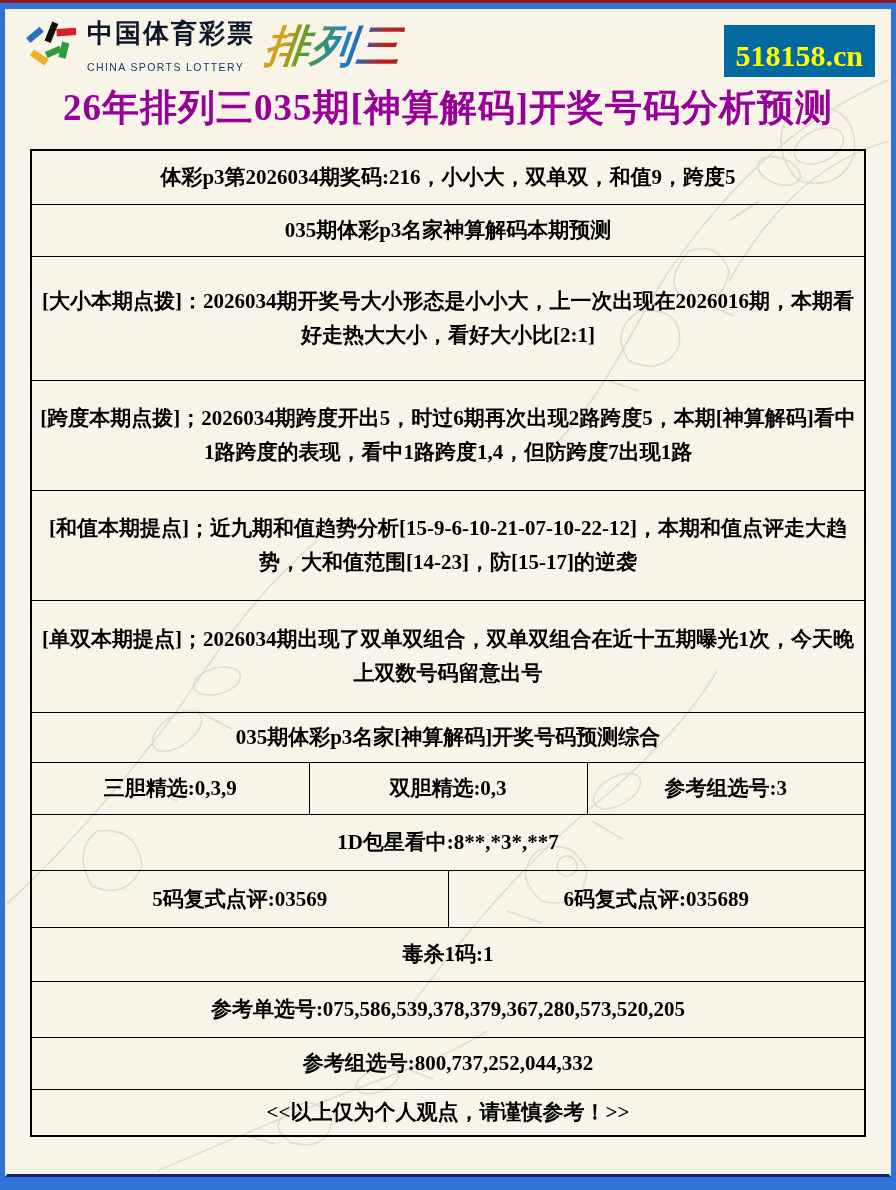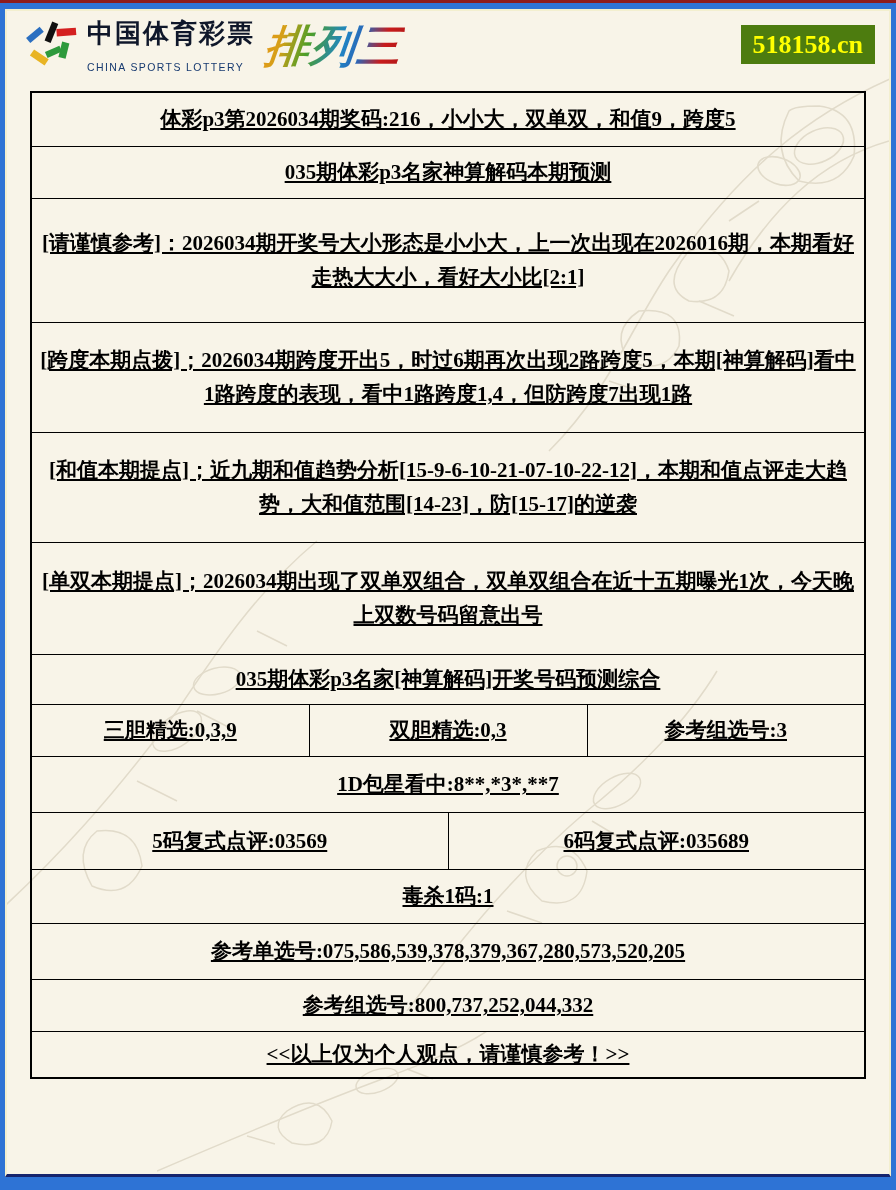--- a/index.html
+++ b/index.html
@@ -37,44 +37,43 @@
   .brand-en { font-size:10.5px; font-weight:400; color:#173a70; letter-spacing:1.4px; margin-top:16px; font-family:"Liberation Sans",sans-serif; }
   .game-name {
     font-size:44px; font-weight:900; font-style:italic;
     font-family:"Liberation Sans",sans-serif;
     background:linear-gradient(100deg,#e89818 0%,#d4a018 14%,#4d9e28 32%,#1f86c4 55%,#2a66b8 68%,#c81c1c 84%,#b01818 100%);
     -webkit-background-clip:text; background-clip:text; color:transparent;
     transform:skewX(-6deg); letter-spacing:2px;
   }
   .badge {
     margin-left:auto; align-self:flex-start; margin-top:8px;
-    background:#4d7c0f; color:#ffff00;
-    font-size:26px; font-weight:700;
-    padding:5px 12px 4px 12px;
+    background:#0369a1; color:#ffff00;
+    font-size:30px; font-weight:700;
+    padding:14px 12px 4px 12px;
     font-family:"Liberation Serif",serif;
   }
 
   
   .page-title {
     text-align:center;
     color:#990099;
     font-size:37px;
     font-weight:600;
     letter-spacing:1px;
     margin:8px 0 10px 0;
     white-space:nowrap;
   }
 
   
   table.pred {
     width:836px; margin:16px auto;
     border-collapse:collapse;
     border:2px solid #000;
     table-layout:fixed;
-    text-decoration:underline;
   }
   table.pred td {
     border:1px solid #000;
     font-size:21px;
     font-weight:600;
     color:#000;
     text-align:center;
     vertical-align:middle;
     background:transparent;
     padding:2px 6px;
@@ -149,31 +148,32 @@
           <rect x="24" y="31" width="17" height="7" fill="#2e9a3c" transform="rotate(-24 32 34)"></rect>
         </svg>
         <div class="brand">
           <span class="brand-cn">中国体育彩票</span>
           <span class="brand-en">CHINA SPORTS LOTTERY</span>
         </div>
         <span class="game-name">排列三</span>
         <span class="badge">518158.cn</span>
       </div>
 
+      <h1 class="page-title">26年排列三035期[神算解码]开奖号码分析预测</h1>
 
       <table class="pred">
         <tbody>
             <tr class="h54">
           <td colspan="6">体彩p3第2026034期奖码:216，小小大，双单双，和值9，跨度5</td>
         </tr>
         <tr class="h52">
           <td colspan="6" class="hdr">035期体彩p3名家神算解码本期预测</td>
         </tr>
         <tr class="h124">
-          <td colspan="6" class="para">[请谨慎参考]：2026034期开奖号大小形态是小小大，上一次出现在2026016期，本期看好走热大大小，看好大小比[2:1]</td>
+          <td colspan="6" class="para">[大小本期点拨]：2026034期开奖号大小形态是小小大，上一次出现在2026016期，本期看好走热大大小，看好大小比[2:1]</td>
         </tr>
         <tr class="h110">
           <td colspan="6" class="para">[跨度本期点拨]；2026034期跨度开出5，时过6期再次出现2路跨度5，本期[神算解码]看中1路跨度的表现，看中1路跨度1,4，但防跨度7出现1路</td>
         </tr>
         <tr class="h110">
           <td colspan="6" class="para">[和值本期提点]；近九期和值趋势分析[15-9-6-10-21-07-10-22-12]，本期和值点评走大趋势，大和值范围[14-23]，防[15-17]的逆袭</td>
         </tr>
         <tr class="h112">
           <td colspan="6" class="para">[单双本期提点]；2026034期出现了双单双组合，双单双组合在近十五期曝光1次，今天晚上双数号码留意出号</td>
         </tr>

